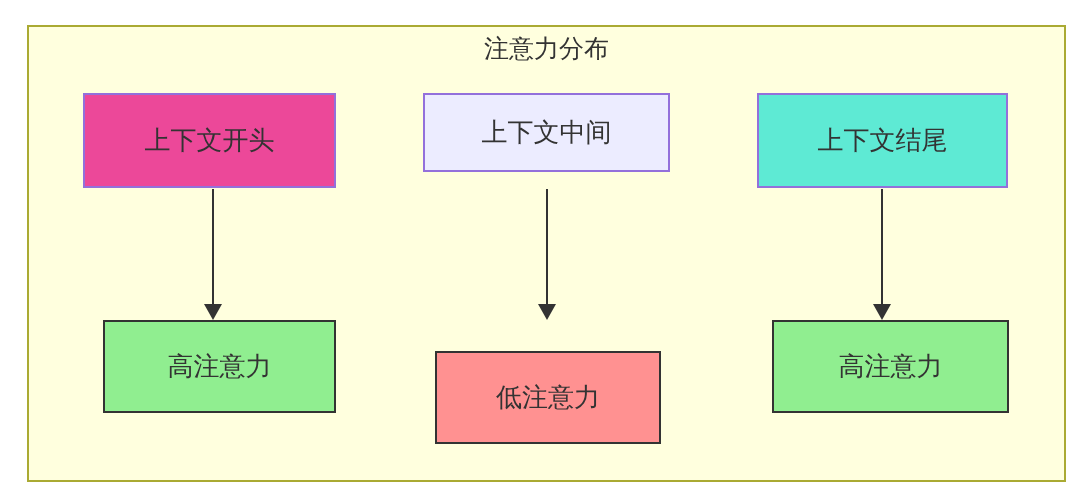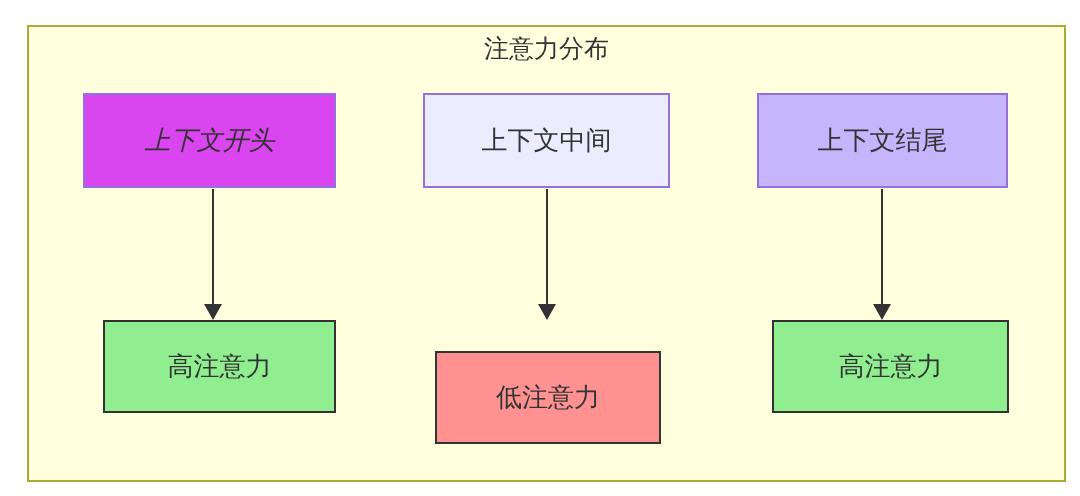--- a/index.html
+++ b/index.html
@@ -40,21 +40,21 @@
     text-align: center;
   }
   .node.source {
     background: #ECECFF;
     border: 2px solid #9370DB;
   }
   .node.result {
     border: 2px solid #3b82f6;
   }
   .n-t1 { left:  83px; top: 93px; width: 253px; height: 95px; }
-  .n-t2 { left: 423px; top: 93px; width: 247px; height: 95px; }
+  .n-t2 { left: 423px; top: 93px; width: 247px; height: 79px; }
   .n-t3 { left: 757px; top: 93px; width: 251px; height: 95px; }
   .n-b1 { left: 103px; top: 320px; width: 233px; height: 93px; }
   .n-b2 { left: 435px; top: 320px; width: 226px; height: 93px; }
   .n-b3 { left: 772px; top: 320px; width: 237px; height: 93px; }
   .edge {
     position: absolute;
     top: 189px;
     width: 18px;
     height: 131px;
   }
@@ -78,25 +78,25 @@
 </style>
 </head>
 <body>
 
 <div class="canvas">
 
   <div class="cluster" style="background-color: rgb(255, 255, 222); border-color: rgb(170, 170, 51);"></div>
 
   <div class="cluster-title">注意力分布</div>
 
-  <div class="node source n-t1" style="background-color: #d946ef; border-color: rgb(147, 112, 219); font-style: italic;">上下文开头</div>
+  <div class="node source n-t1" style="background-color: #ec4899; border-color: rgb(147, 112, 219);">上下文开头</div>
 
   <div class="node source n-t2" style="background-color: rgb(236, 236, 255); border-color: rgb(147, 112, 219);">上下文中间</div>
 
-  <div class="node source n-t3" style="background-color: #c4b5fd; border-color: rgb(147, 112, 219);">上下文结尾</div>
+  <div class="node source n-t3" style="background-color: #5eead4; border-color: rgb(147, 112, 219);">上下文结尾</div>
 
   <div class="edge e1">
     <div class="edge-line"></div>
     <div class="edge-head"></div>
   </div>
 
   <div class="edge e2">
     <div class="edge-line"></div>
     <div class="edge-head"></div>
   </div>

